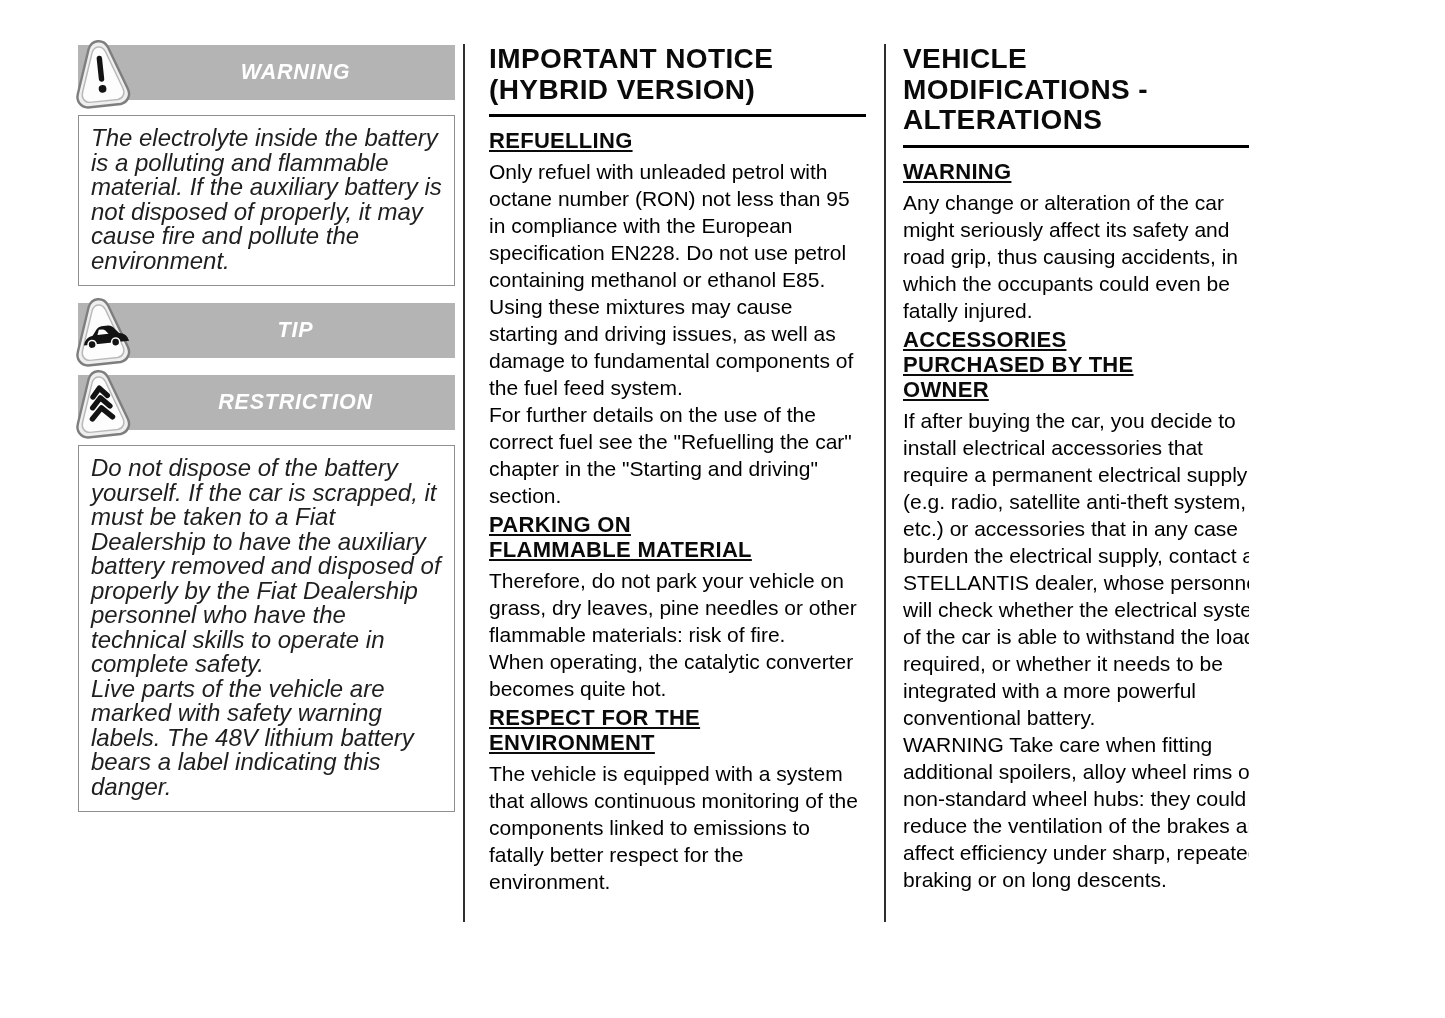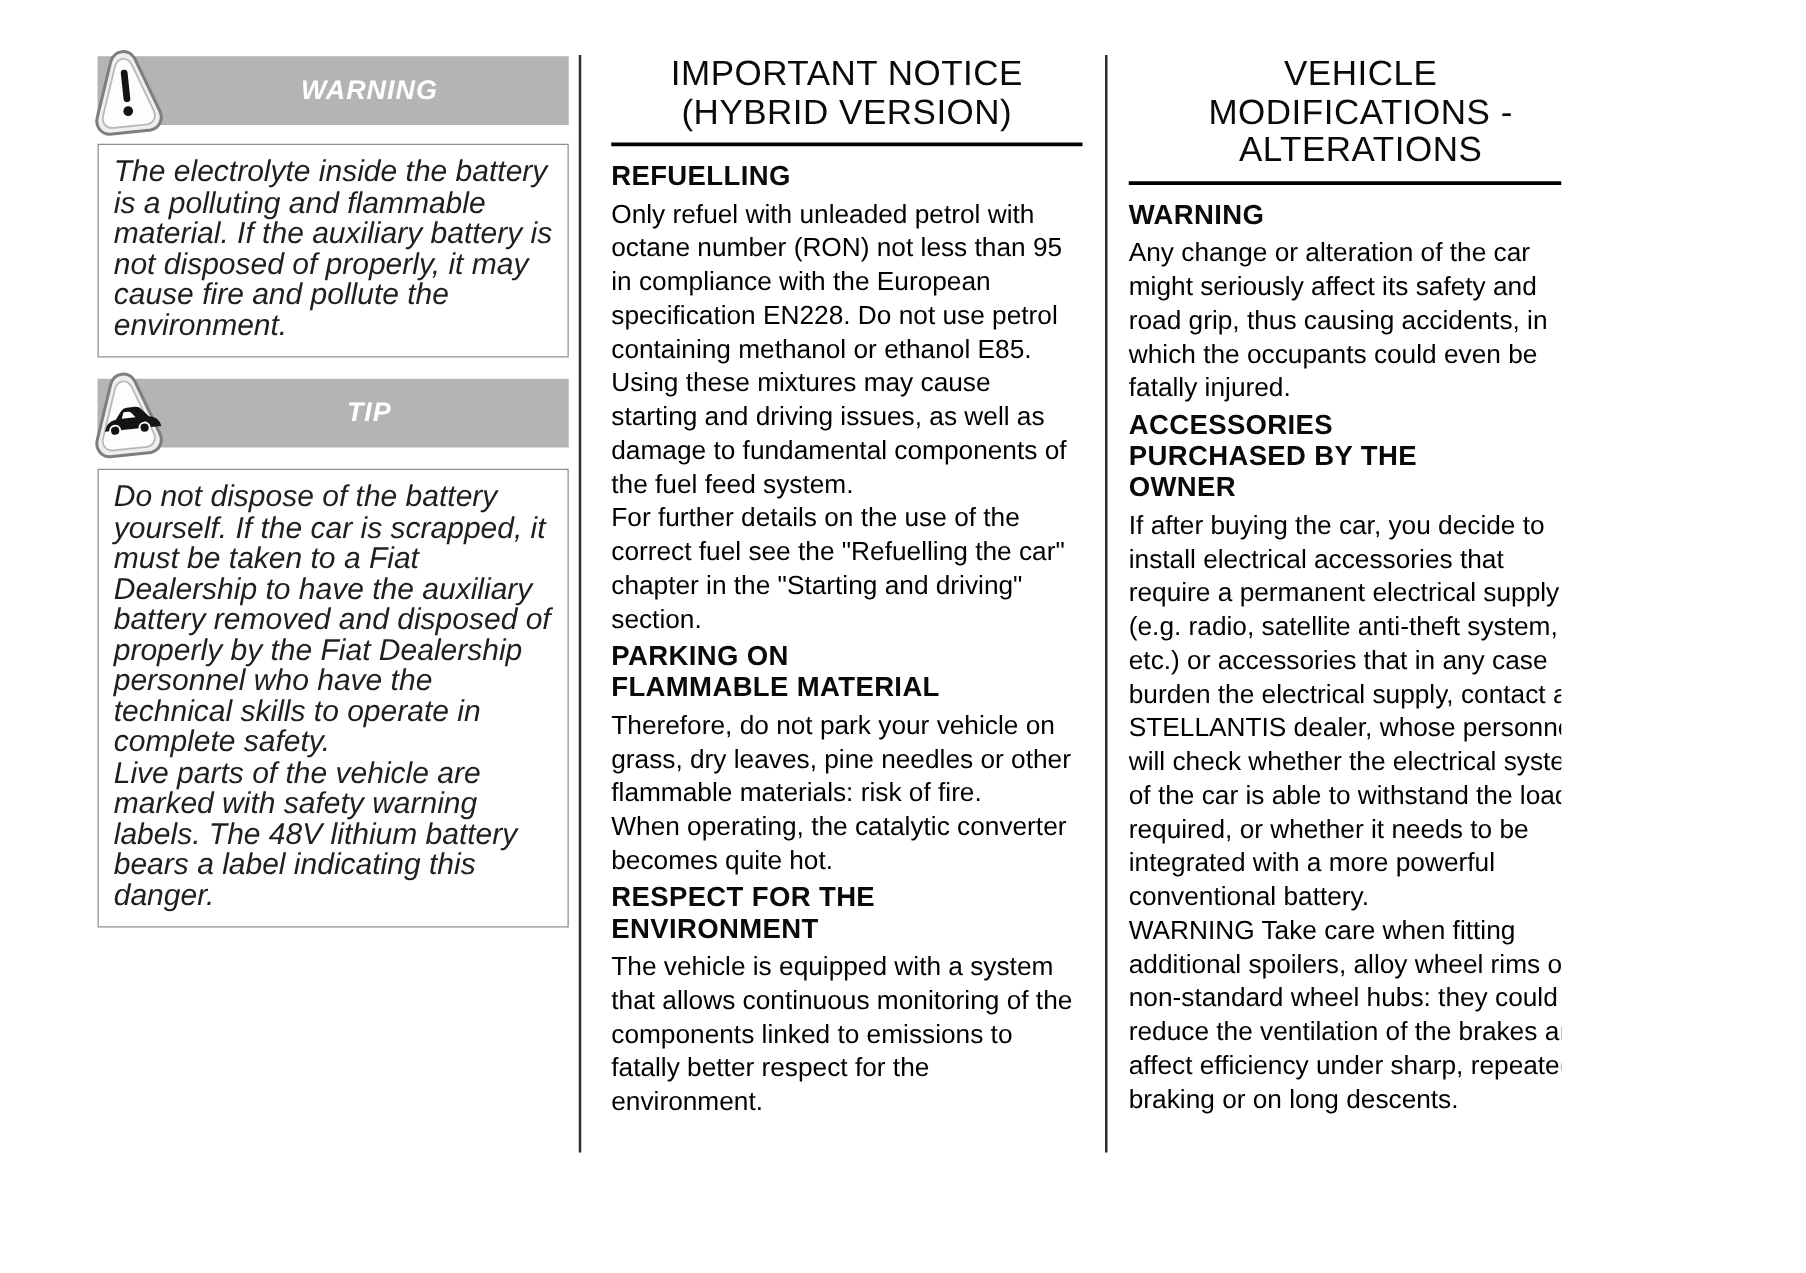--- a/index.html
+++ b/index.html
@@ -18,24 +18,24 @@
   .sign{position:absolute;left:-6px;top:-10px;width:58px;height:78px;}
   .sign svg{width:100%;height:100%;transform:rotate(-6deg);}
   .note-box{margin-top:15px;border:1.5px solid #8f8f8f;background:#fff;padding:10px 12px 12px 12px;}
   .note-box p{margin:0;font-style:italic;font-size:24px;line-height:24.5px;color:#1f1f1f;}
   .note-box p + p{}
 
   
   .col{position:absolute;top:44px;}
   .col-mid{left:489px;width:377px;}
   .col-right{left:903px;width:371px;}
-  .col h1{margin:0 0 10px 0;font-size:28px;line-height:30.5px;font-weight:normal;letter-spacing:0.4px;
-          color:#0a0a0a;border-bottom:3.5px solid #000;padding-bottom:9px;white-space:pre-line;text-align:center;}
+  .col h1{margin:0 0 10px 0;font-size:28px;line-height:30.5px;font-weight:bold;letter-spacing:0.4px;
+          color:#0a0a0a;border-bottom:3.5px solid #000;padding-bottom:9px;white-space:pre-line;}
   .col h2{margin:3px 0 5px 0;font-size:22px;line-height:25px;font-weight:bold;letter-spacing:0.3px;
-          color:#0a0a0a;white-space:pre-line;}
+          color:#0a0a0a;white-space:pre-line;text-decoration:underline;}
   .col h2.first{margin-top:11px;}
   .col p{margin:0;font-size:21px;line-height:27px;color:#000000;}
 
   
   .tab{position:absolute;left:1291px;width:176px;height:81px;box-sizing:border-box;
        background:#fff;border:3px solid #161616;border-radius:21px;
        display:flex;align-items:center;padding-left:20px;}
   .tab.active{background:#161616;border-color:#161616;}
   .tab svg{width:60px;height:52px;}
 
@@ -79,20 +79,34 @@
             <path d="M28 34.5 l3.5 0 q1.8 0 3 1.4 l3 3.8 l-11.5 0 z" fill="#ffffff"></path>
             <circle cx="19.5" cy="49" r="4.2" fill="#131313" stroke="#ffffff" stroke-width="1.6"></circle>
             <circle cx="44" cy="49" r="4.2" fill="#131313" stroke="#ffffff" stroke-width="1.6"></circle>
           </svg>
         </span>
         <span class="label">TIP</span>
       </div>
     </section>
 
     <section class="note-group">
+      <div class="note-bar">
+        <span class="sign">
+          <svg viewBox="0 0 60 74">
+            <path d="M30 3 C34.5 3 38 5.5 40 10 L56 55 C58.5 62 54.5 69 47 70 L13 70 C5.5 69 1.5 62 4 55 L20 10 C22 5.5 25.5 3 30 3 Z" fill="#efefef" stroke="#7e7e7e" stroke-width="2.5"></path>
+            <path d="M30 9 C33 9 35.5 11 37 14.5 L51 54 C53 59.5 50 64.5 44.5 65 L15.5 65 C10 64.5 7 59.5 9 54 L23 14.5 C24.5 11 27 9 30 9 Z" fill="#fdfdfd" stroke="#b9b9b9" stroke-width="1.5"></path>
+            <g stroke="#131313" stroke-width="5.5" fill="none" stroke-linecap="round" stroke-linejoin="round">
+              <path d="M22.5 29 L30 20.5 L37.5 29"></path>
+              <path d="M21 40 L30 30.5 L39 40"></path>
+              <path d="M19.5 51.5 L30 41 L40.5 51.5"></path>
+            </g>
+          </svg>
+        </span>
+        <span class="label">RESTRICTION</span>
+      </div>
       <div class="note-box">
         <p>Do not dispose of the battery yourself. If the car is scrapped, it must be taken to a Fiat Dealership to have the auxiliary battery removed and disposed of properly by the Fiat Dealership personnel who have the technical skills to operate in complete safety.</p>
         <p>Live parts of the vehicle are marked with safety warning labels. The 48V lithium battery bears a label indicating this danger.</p>
       </div>
     </section>
   </aside>
 
   <main class="col col-mid">
     <h1>IMPORTANT NOTICE
 (HYBRID VERSION)</h1>

